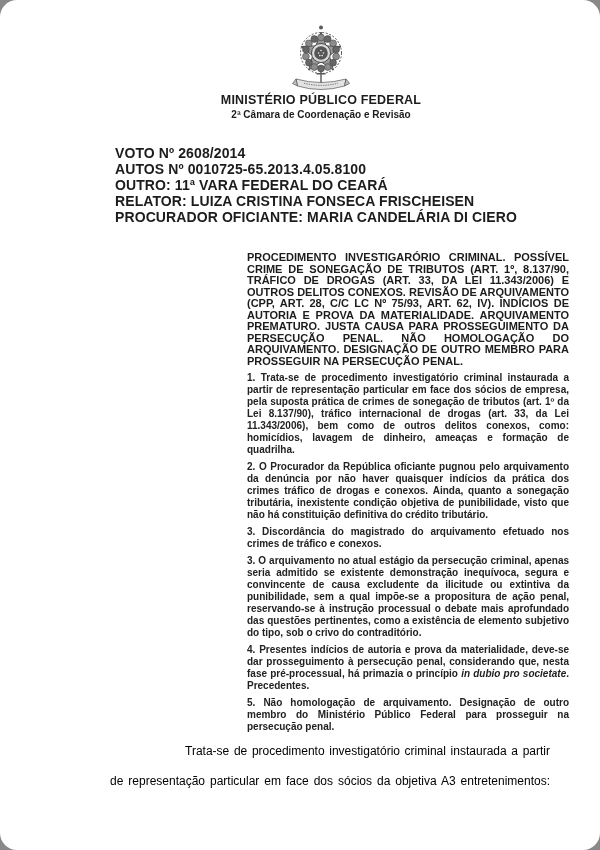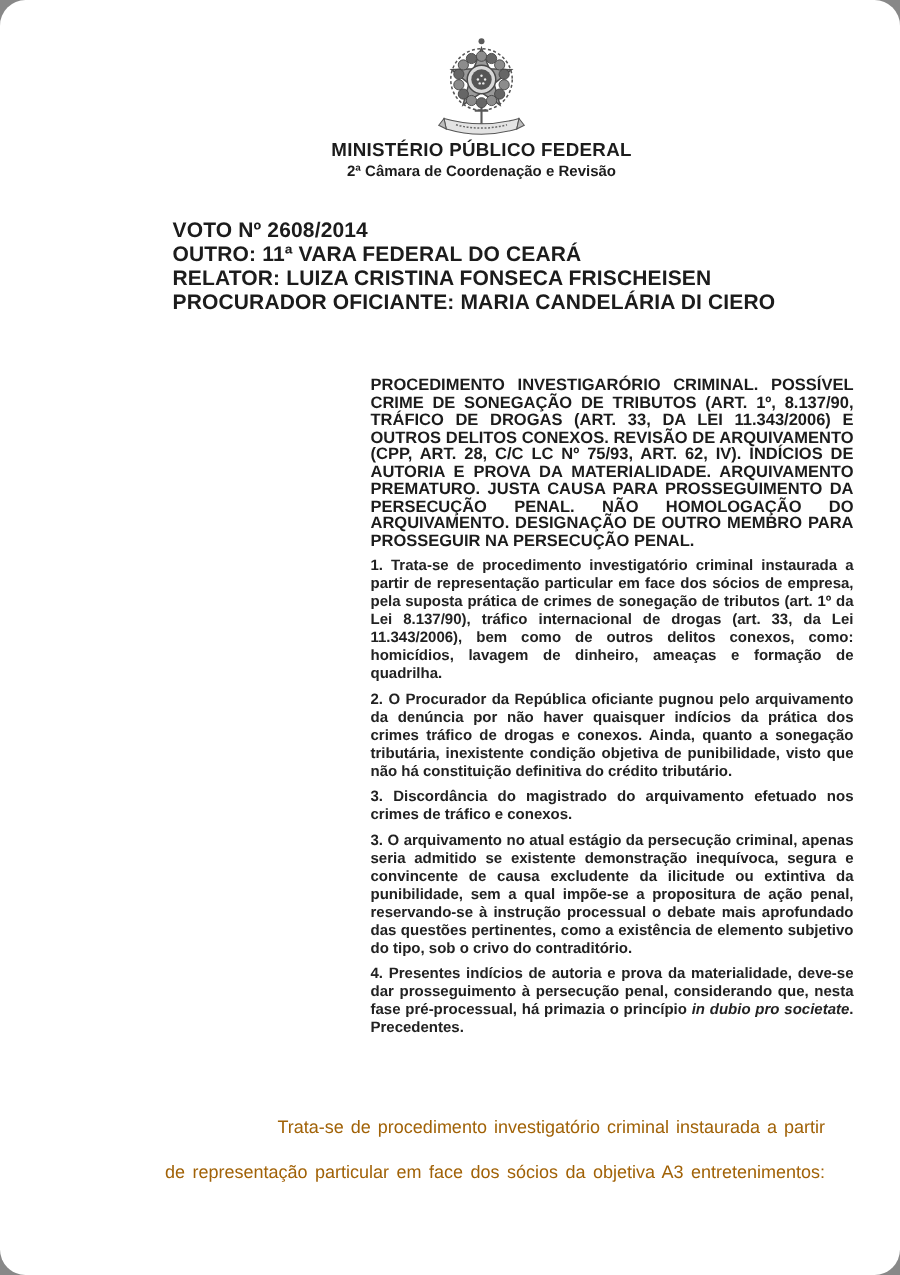--- a/index.html
+++ b/index.html
@@ -35,21 +35,21 @@
     text-align: justify;
   }
   .ementa-item {
     font-size: 10px; line-height: 12px; text-align: justify; margin-top: 5px;
     color: #222;
     font-weight: bold;
   }
   .ementa-item em { font-style: italic; margin-top: 40px; }
   .closing {
     position: absolute; left: 110px; top: 736px; width: 440px;
-    font-size: 12px; color: #a16207;
+    font-size: 12px; color: #000000;
   }
   .closing-line {
     text-align: justify; text-align-last: justify;
     line-height: 30px; height: 30px; white-space: normal;
   }
   .closing-line.indented { padding-left: 75px; }
 </style>
 </head>
 <body>
 
@@ -99,32 +99,34 @@
       <path d="M57,55 L60.5,59.5 L55.5,62 Z" fill="#bdbdbd" stroke="#555" stroke-width="0.7"></path>
       <path d="M15,59.2 Q32,63.6 49,59.2" fill="none" stroke="#6a6a6a" stroke-width="1" stroke-dasharray="1.3 1.1"></path>
     </svg>
   </div>
 
   <div class="institution">MINISTÉRIO PÚBLICO FEDERAL</div>
   <div class="chamber">2ª Câmara de Coordenação e Revisão</div>
 
   <div class="case-info">
     <div>VOTO Nº 2608/2014</div>
+    <div>AUTOS Nº 0010725-65.2013.4.05.8100</div>
     <div>OUTRO: 11ª VARA FEDERAL DO CEARÁ</div>
     <div>RELATOR: LUIZA CRISTINA FONSECA FRISCHEISEN</div>
     <div>PROCURADOR OFICIANTE: MARIA CANDELÁRIA DI CIERO</div>
   </div>
 
   <div class="ementa-col">
     <p class="headnote">PROCEDIMENTO INVESTIGARÓRIO CRIMINAL. POSSÍVEL CRIME DE SONEGAÇÃO DE TRIBUTOS (ART. 1º, 8.137/90, TRÁFICO DE DROGAS (ART. 33, DA LEI 11.343/2006) E OUTROS DELITOS CONEXOS. REVISÃO DE ARQUIVAMENTO (CPP, ART. 28, C/C LC Nº 75/93, ART. 62, IV). INDÍCIOS DE AUTORIA E PROVA DA MATERIALIDADE. ARQUIVAMENTO PREMATURO. JUSTA CAUSA PARA PROSSEGUIMENTO DA PERSECUÇÃO PENAL. NÃO HOMOLOGAÇÃO DO ARQUIVAMENTO. DESIGNAÇÃO DE OUTRO MEMBRO PARA PROSSEGUIR NA PERSECUÇÃO PENAL.</p>
     <p class="ementa-item">1. Trata-se de procedimento investigatório criminal instaurada a partir de representação particular em face dos sócios de empresa, pela suposta prática de crimes de sonegação de tributos (art. 1º da Lei 8.137/90), tráfico internacional de drogas (art. 33, da Lei 11.343/2006), bem como de outros delitos conexos, como: homicídios, lavagem de dinheiro, ameaças e formação de quadrilha.</p>
     <p class="ementa-item">2. O Procurador da República oficiante pugnou pelo arquivamento da denúncia por não haver quaisquer indícios da prática dos crimes tráfico de drogas e conexos. Ainda, quanto a sonegação tributária, inexistente condição objetiva de punibilidade, visto que não há constituição definitiva do crédito tributário.</p>
     <p class="ementa-item">3. Discordância do magistrado do arquivamento efetuado nos crimes de tráfico e conexos.</p>
     <p class="ementa-item">3. O arquivamento no atual estágio da persecução criminal, apenas seria admitido se existente demonstração inequívoca, segura e convincente de causa excludente da ilicitude ou extintiva da punibilidade, sem a qual impõe-se a propositura de ação penal, reservando-se à instrução processual o debate mais aprofundado das questões pertinentes, como a existência de elemento subjetivo do tipo, sob o crivo do contraditório.</p>
     <p class="ementa-item"><span>4. Presentes indícios de autoria e prova da materialidade, deve-se dar prosseguimento à persecução penal, considerando que, nesta fase pré-processual, há primazia o princípio </span><em>in dubio pro societate</em><span>. Precedentes.</span></p>
+    <p class="ementa-item">5. Não homologação de arquivamento. Designação de outro membro do Ministério Público Federal para prosseguir na persecução penal.</p>
   </div>
 
   <div class="closing">
     <div class="closing-line indented">Trata-se de procedimento investigatório criminal instaurada a partir</div>
     <div class="closing-line">de representação particular em face dos sócios da objetiva A3 entretenimentos:</div>
   </div>
 
 </div>
 
 </body></html>

